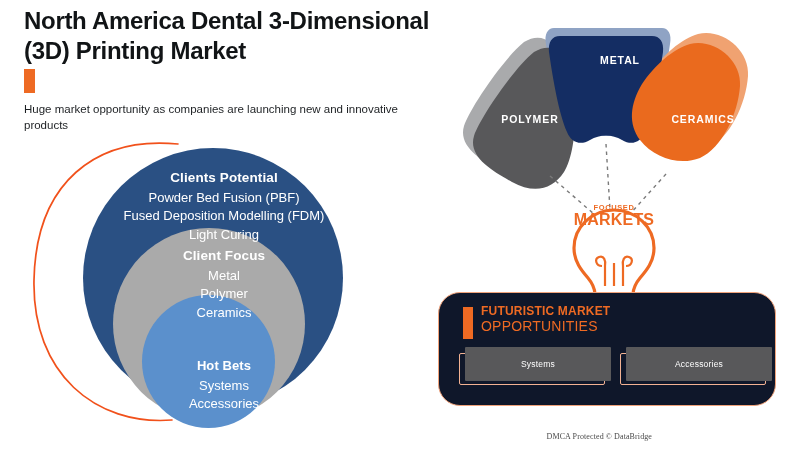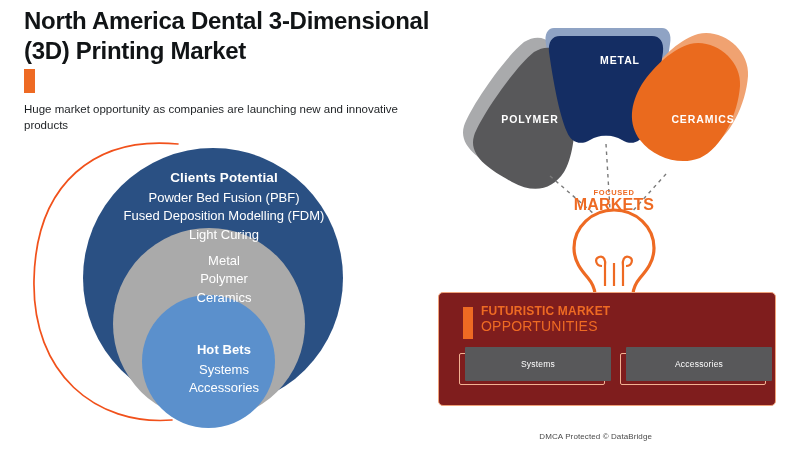--- a/index.html
+++ b/index.html
@@ -44,47 +44,47 @@
     background:#5b90cc; border-radius:50%;
   }
   .c-label {
     position:absolute; text-align:center; color:#ffffff; left:0; right:0;
   }
   .c-title { font-size:13.5px; font-weight:bold; letter-spacing:0.1px; }
   .c-sub { font-size:13px; line-height:1.42; font-weight:400; margin-top:4px; }
 
   .lbl-outer { top:50px; }
   .lbl-mid   { top:128px; }
-  .lbl-inner { top:222px; }
+  .lbl-inner { top:238px; }
   .lbl-inner .c-title { font-size:13px; }
 
   .arc-svg { position:absolute; left:0; top:0; width:420px; height:330px; overflow:visible; }
 
   
   .petals { position:absolute; left:450px; top:14px; width:340px; height:280px; }
   .petals svg { position:absolute; left:0; top:0; }
   .petal-label {
     position:absolute; color:#ffffff; font-size:10.5px; font-weight:bold;
     letter-spacing:0.9px; text-align:center; white-space:nowrap;
   }
   .pl-polymer  { left:20px;  top:99px;  width:120px; }
   .pl-metal    { left:110px; top:40px;  width:120px; }
   .pl-ceramics { left:188px; top:99px;  width:130px; }
 
   .bulb-text {
-    position:absolute; left:116px; top:175px; width:96px;
+    position:absolute; left:116px; top:190px; width:96px;
     text-align:center; color:#ee6a23; line-height:1.05;
   }
   .bulb-top { font-size:7.5px; font-weight:bold; letter-spacing:0.6px; }
   .bulb-bot { font-size:16px; font-weight:bold; letter-spacing:0.2px; }
 
   
   .panel {
     position:absolute; left:438px; top:292px; width:336px; height:112px;
-    border:1.4px solid #f0a27a; border-radius:5px; background:#7f1d1d;
+    border:1.4px solid #f0a27a; border-radius:22px; background:#0f172a;
   }
   .panel-head {
     position:absolute; left:24px; top:12px; display:flex; align-items:flex-start; gap:8px;
   }
   .panel-bullet { width:10px; height:32px; background:#ee6a23; flex:0 0 auto; margin-top:2px; }
   .panel-t1 {
     font-size:12px; font-weight:bold; color:#ee6a23; letter-spacing:0.2px; line-height:1.1;
   }
   .panel-t2 {
     font-size:14px; font-weight:400; color:#ee6a23; letter-spacing:0.2px;
@@ -99,21 +99,21 @@
   .box-main {
     position:absolute; left:6px; top:0px; width:146px; height:34px;
     background:#58585a; border-radius:1px;
     display:flex; align-items:center; justify-content:center;
     color:#ffffff; font-size:8.5px; font-weight:400; letter-spacing:0.2px;
   }
 
   
   .footer {
     position:absolute; right:12px; bottom:9px;
-    font-size:8px; color:#4a4a4a; letter-spacing:0.1px;
+    font-size:8px; color:#4a4a4a; letter-spacing:0.1px;font-family:Liberation Serif, serif;
   }
 </style>
 </head>
 <body>
 
 <div id="root">
 
   <div class="title">North America Dental 3-Dimensional (3D) Printing Market</div>
 
   <div class="subtitle-wrap">
@@ -132,20 +132,21 @@
     <div class="c-inner"></div>
 
     <div class="c-label lbl-outer">
       <div class="c-title">Clients Potential</div>
       <div class="c-sub" style="white-space:pre-line">Powder Bed Fusion (PBF)
 Fused Deposition Modelling (FDM)
 Light Curing</div>
     </div>
 
     <div class="c-label lbl-mid">
+      <div class="c-title">Client Focus</div>
       <div class="c-sub" style="white-space:pre-line">Metal
 Polymer
 Ceramics</div>
     </div>
 
     <div class="c-label lbl-inner">
       <div class="c-title">Hot Bets</div>
       <div class="c-sub" style="white-space:pre-line">Systems
 Accessories</div>
     </div>

